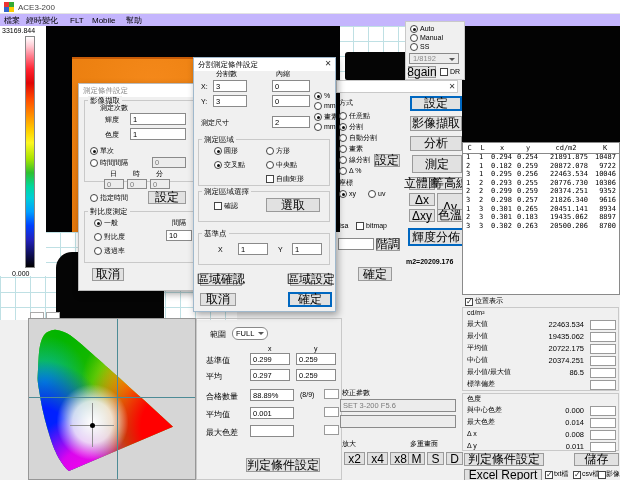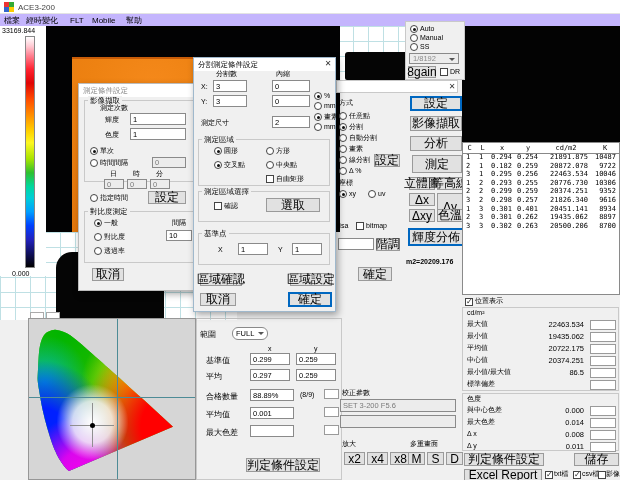--- a/index.html
+++ b/index.html
@@ -196,29 +196,29 @@
         <span class="tc c1">2</span>
         <span class="tc c2">0.298</span>
         <span class="tc c3">0.257</span>
         <span class="tc c4">21826.340</span>
         <span class="tc c5">9616</span>
       </div>
       <div class="trow">
         <span class="tc c0">1</span>
         <span class="tc c1">3</span>
         <span class="tc c2">0.301</span>
-        <span class="tc c3">0.401</span>
+        <span class="tc c3">0.265</span>
         <span class="tc c4">20451.141</span>
         <span class="tc c5">8934</span>
       </div>
       <div class="trow">
         <span class="tc c0">2</span>
         <span class="tc c1">3</span>
         <span class="tc c2">0.301</span>
-        <span class="tc c3">0.262</span>
+        <span class="tc c3">0.183</span>
         <span class="tc c4">19435.062</span>
         <span class="tc c5">8897</span>
       </div>
       <div class="trow">
         <span class="tc c0">3</span>
         <span class="tc c1">3</span>
         <span class="tc c2">0.302</span>
         <span class="tc c3">0.263</span>
         <span class="tc c4">20500.206</span>
         <span class="tc c5">8700</span>
@@ -268,21 +268,21 @@
   <div class="btn" style="left:574px;top:453px;width:45px;height:13px;">儲存</div>
   <div class="btn" style="left:464px;top:469px;width:78px;height:12px;">Excel Report</div>
   <span class="cb on" style="left:545px;top:471px;"></span>
   <span class="lbl lbl7" style="left:554px;top:470px;">txt檔</span>
   <span class="cb on" style="left:573px;top:471px;"></span>
   <span class="lbl lbl7" style="left:582px;top:470px;">csv檔</span>
   <span class="cb" style="left:598px;top:471px;"></span>
   <span class="lbl lbl7" style="left:606px;top:470px;">影像檔</span>
 
   <div class="group" style="left:196px;top:318px;width:146px;height:162px;"></div>
-  <span class="lbl" style="left:200px;top:330px;text-align:center;">範圍</span>
+  <span class="lbl" style="left:210px;top:330px;text-align:center;">範圍</span>
   <div class="dd" style="left:232px;top:327px;width:36px;height:13px;border-radius:6px;">FULL</div>
   <span class="lbl lbl7" style="left:268px;top:345px;">x</span>
   <span class="lbl lbl7" style="left:314px;top:345px;">y</span>
   <span class="lbl" style="left:206px;top:356px;">基準值</span>
   <div class="inp" style="left:250px;top:353px;width:40px;height:12px;">0.299</div>
   <div class="inp" style="left:296px;top:353px;width:40px;height:12px;">0.259</div>
   <span class="lbl" style="left:206px;top:372px;">平均</span>
   <div class="inp" style="left:250px;top:369px;width:40px;height:12px;">0.297</div>
   <div class="inp" style="left:296px;top:369px;width:40px;height:12px;">0.259</div>
   <span class="lbl" style="left:206px;top:392px;">合格數量</span>

